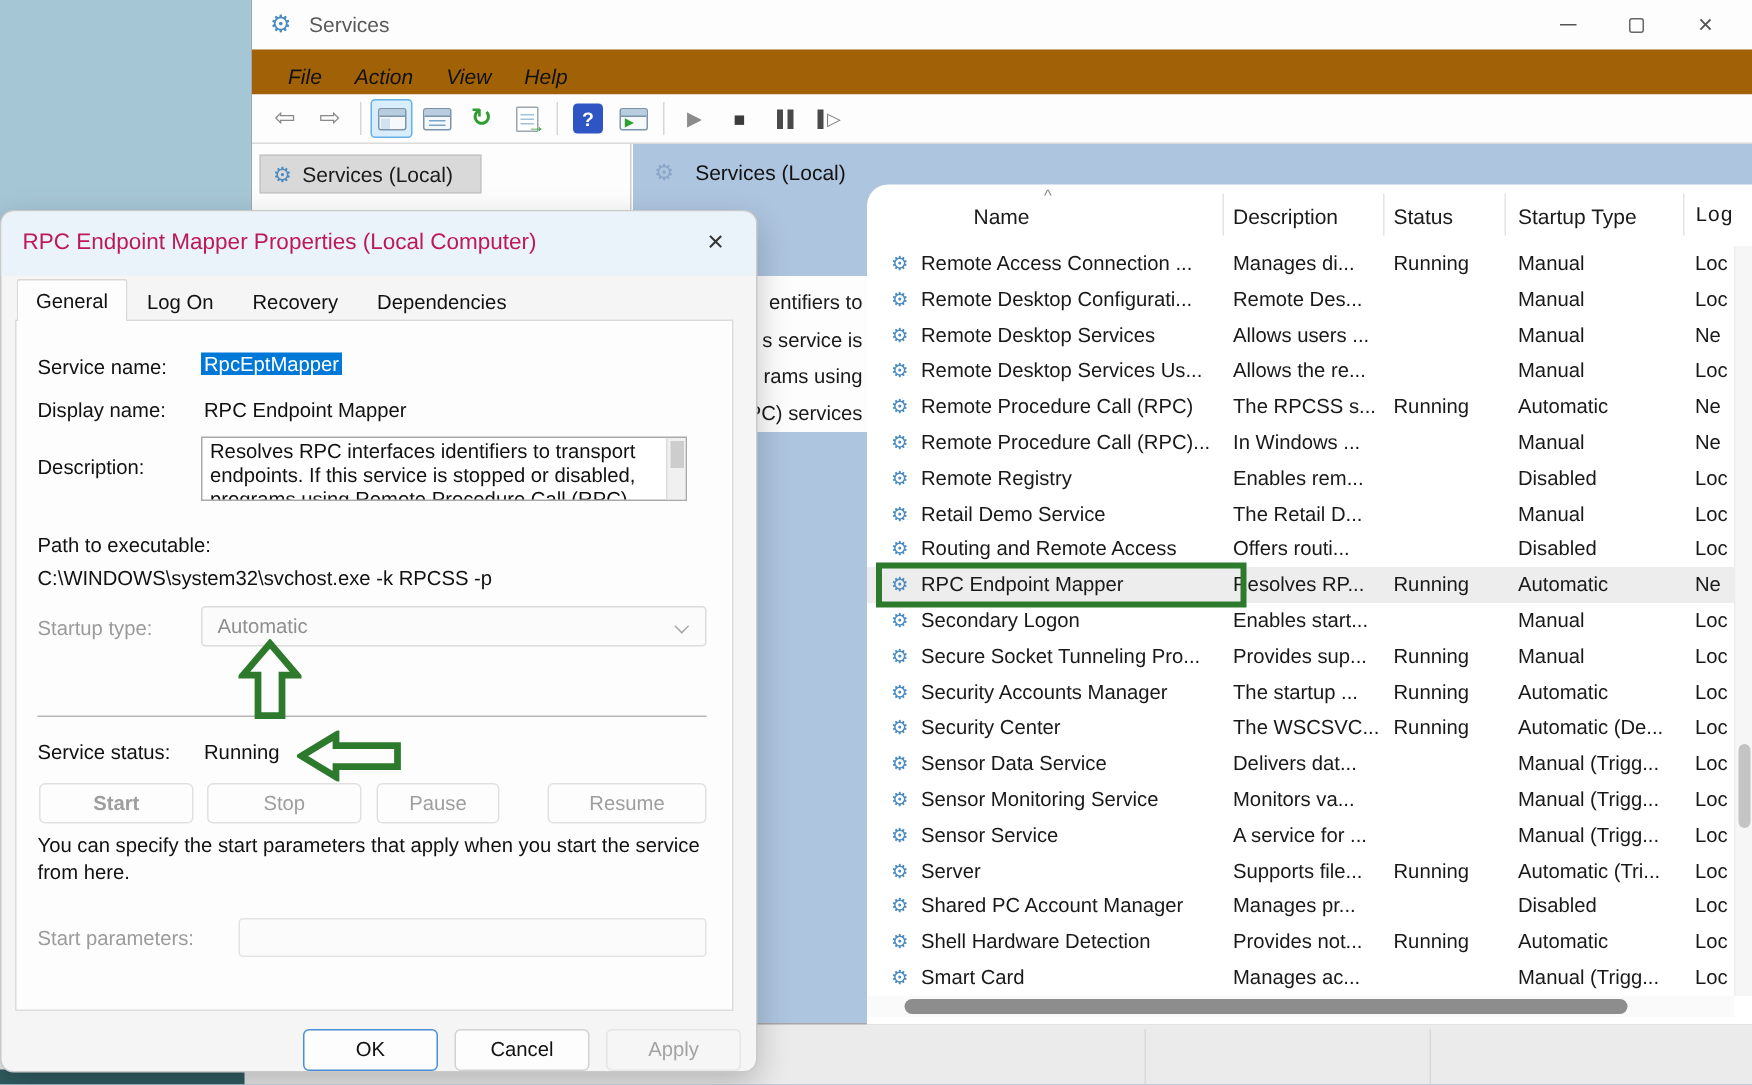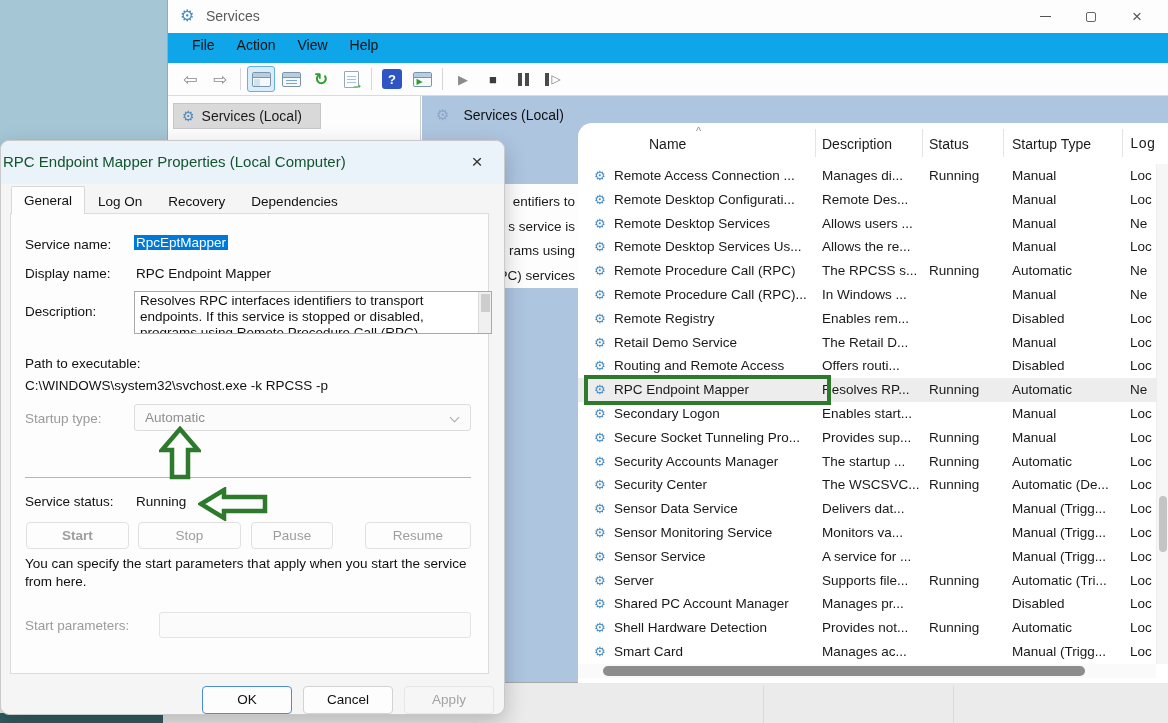--- a/index.html
+++ b/index.html
@@ -18,21 +18,21 @@
   
   .svc-window { position:absolute; left:167px; top:0; width:1001px; height:683px; background:#fdfdfd; border-left:1px solid #93a9b6; border-bottom:1px solid #a8a8a8; }
   .titlebar { position:absolute; left:0; top:0; right:0; height:33px; background:#fdfdfd; }
   .titlebar .app-gear { position:absolute; left:12px; top:6px; font-size:16px; color:#4a8bc2; }
   .titlebar .app-title { position:absolute; left:38px; top:8px; font-size:14px; color:#5a5a5a; }
   .win-btn { position:absolute; top:0; width:46px; height:33px; display:flex; align-items:center; justify-content:center; color:#444; }
   .btn-min { right:100px; } .btn-max { right:54px; } .btn-close { right:8px; font-size:17px; color:#555; }
   .btn-min .bar { width:11px; height:1px; background:#555; }
   .btn-max .box { width:10px; height:10px; border:1px solid #666; border-radius:2px; }
 
-  .menubar { position:absolute; left:0; top:33px; right:0; height:30px; background:#0ea5e9; display:flex; align-items:flex-start; gap:0; padding-left:13px; }
+  .menubar { position:absolute; left:0; top:33px; right:0; height:30px; background:#a16207; display:flex; align-items:flex-end; gap:0; padding-left:13px;font-style:italic; }
   .menu-item { font-size:14px; color:#111; padding:4px 11px; }
 
   .toolbar { position:absolute; left:0; top:63px; right:0; height:33px; background:#fdfdfd; border-bottom:1px solid #dadada; display:flex; align-items:center; padding-left:7px; }
   .tb-sep { width:1px; height:22px; background:#d7d7d7; margin:0 5px; }
   .tb-btn { width:28px; height:26px; display:flex; align-items:center; justify-content:center; border-radius:3px; margin:0 1px; }
   .tb-btn.active { background:#d8eefc; border:1px solid #66b0e3; }
   .nav-arrow { font-size:17px; color:#8a8a8a; }
   .mini-win { width:19px; height:15px; border:1px solid #7d93aa; border-radius:2px; background:#f5f9fc; position:relative; }
   .mini-win::before { content:""; position:absolute; left:0; right:0; top:0; height:4px; background:#b9cde0; border-bottom:1px solid #7d93aa; }
   .mini-win .pane { position:absolute; left:1px; top:6px; width:6px; height:7px; background:#cfe3f2; }
@@ -83,30 +83,30 @@
   .hscroll { position:absolute; left:0; bottom:5px; width:578px; height:14px; background:#fafafa; }
   .hscroll .thumb { position:absolute; left:25px; top:2px; width:482px; height:10px; background:#8d8d8d; border-radius:5px; }
 
   
   .green-box { position:absolute; left:584px; top:375px; width:247px; height:30px; border:4px solid var(--annotation,#2d7a2d); z-index:50; }
   .annot-arrow { position:absolute; z-index:120; }
 
   
   .dialog { position:absolute; left:0; top:140px; width:505px; height:575px; background:#f5f5f5; border:1px solid #c9c9c9; border-radius:9px; box-shadow:0 8px 22px rgba(0,0,0,.22); z-index:100; }
   .dlg-title { position:absolute; left:0; top:0; right:0; height:43px; background:#e9f3f9; border-radius:9px 9px 0 0; }
-  .dlg-title .txt { position:absolute; left:2px; top:12px; font-size:15px; color:#14532d; }
+  .dlg-title .txt { position:absolute; left:14px; top:12px; font-size:15px; color:#be185d; }
   .dlg-close { position:absolute; right:10px; top:6px; width:34px; height:30px; display:flex; align-items:center; justify-content:center; font-size:19px; color:#333; }
   .tabs { position:absolute; left:10px; top:48px; height:25px; display:flex; }
   .tab { font-size:13.5px; padding:4px 12px 3px; color:#111; border:1px solid transparent; border-bottom:none; }
   .tab.active { background:#fdfdfd; border-color:#d8d8d8; margin-top:-3px; padding-top:6px; border-radius:2px 2px 0 0; position:relative; z-index:2; }
   .tab-page { position:absolute; left:9px; top:72px; width:479px; height:461px; background:#fdfdfd; border:1px solid #dcdcdc; }
   .dlg-label { position:absolute; font-size:13.5px; color:#111; }
   .dlg-label.dim { color:#9b9b9b; }
   .sel-text { background:var(--accent,#0078d7); color:#fff; padding:0 2px; }
-  .desc-box { position:absolute; left:133px; top:150px; width:358px; height:43px; border:1px solid #a9a9a9; background:#fff; overflow:hidden; }
+  .desc-box { position:absolute; left:133px; top:150px; width:324px; height:43px; border:1px solid #a9a9a9; background:#fff; overflow:hidden; }
   .desc-box .txt { position:absolute; left:5px; top:1px; width:310px; font-size:13.5px; line-height:16px; color:#111; }
   .desc-box .sb { position:absolute; right:0; top:0; bottom:0; width:13px; background:#f0f0f0; border-left:1px solid #dcdcdc; }
   .desc-box .sb i { position:absolute; left:2px; top:2px; width:9px; height:18px; background:#cdcdcd; }
   .combo { position:absolute; left:133px; top:263px; width:337px; height:27px; border:1px solid #dcdcdc; border-radius:3px; background:#fbfbfb; }
   .combo .val { position:absolute; left:10px; top:5px; font-size:13.5px; color:#8f8f8f; }
   .combo .chev { position:absolute; right:12px; top:9px; width:7px; height:7px; border-right:1.4px solid #a8a8a8; border-bottom:1.4px solid #a8a8a8; transform:rotate(45deg); }
   .hsep { position:absolute; left:24px; top:336px; width:446px; height:1px; background:#b5b5b5; }
   .ctl-btn { position:absolute; top:381px; height:27px; border:1px solid #e1e1e1; border-radius:4px; background:#fdfdfd; color:#9e9e9e; font-size:13.5px; text-align:center; line-height:25px; }
   .para { position:absolute; left:24px; top:414px; width:442px; font-size:13.5px; line-height:18px; color:#111; }
   .param-input { position:absolute; left:158px; top:471px; width:312px; height:26px; border:1px solid #e3e3e3; border-radius:3px; background:#fbfbfb; }

